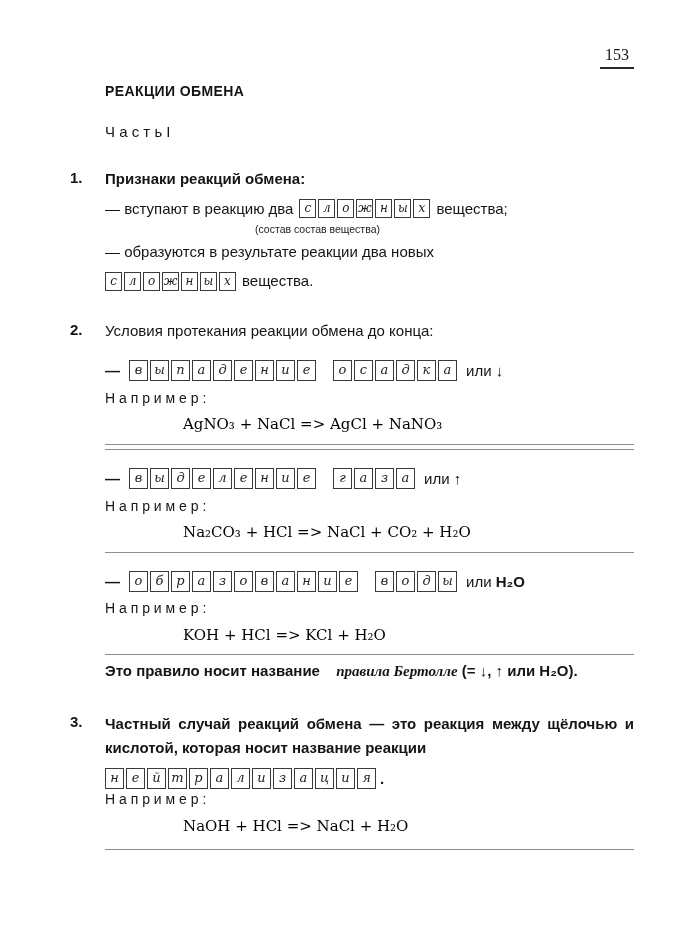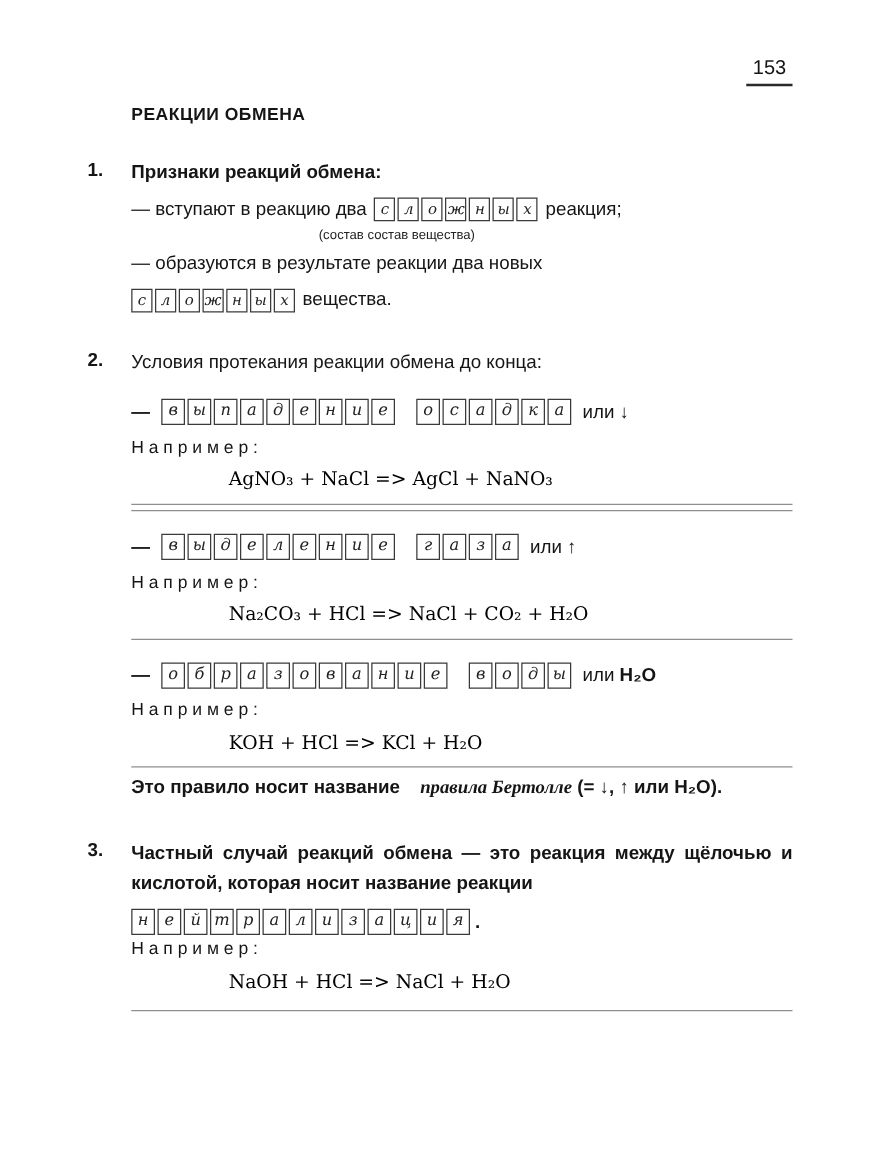--- a/index.html
+++ b/index.html
@@ -2,21 +2,21 @@
 <html><head>
 <meta charset="utf-8">
 <style>
   html,body{margin:0;padding:0;background:#d9d9d9;}
   .page{
     width:700px;height:936px;background:#ffffff;margin:0 auto;
     box-sizing:border-box;padding:46px 66px 0 70px;
     font-family:"Liberation Sans",sans-serif;color:#151515;position:relative;overflow:hidden;
   }
   .pagenum-row{text-align:right;margin-bottom:10px;}
-  .pagenum{display:inline-block;font-size:16px;padding:0 5px 3px 5px;border-bottom:2px solid #2a2a2a;}
+  .pagenum{display:inline-block;font-size:16px;padding:0 5px 3px 5px;border-bottom:2px solid #2a2a2a;font-family:Liberation Serif, serif;}
   h1{font-size:14px;font-weight:bold;letter-spacing:0.4px;margin:14px 0 0 35px;}
   .part{margin:24px 0 0 35px;font-size:15px;}
   .item{display:flex;margin-top:28px;}
   .item-num{width:35px;flex:none;font-weight:bold;font-size:15px;padding-top:1px;}
   .item-body{flex:1;font-size:15px;line-height:1.45;}
   .item-body p{margin:0;}
   .bold{font-weight:bold;}
   .inline-row{margin-top:8px;display:flex;align-items:center;flex-wrap:wrap;gap:6px;}
   .boxes{display:inline-flex;gap:2px;vertical-align:middle;}
   .box{
@@ -50,37 +50,38 @@
 </head>
 <body>
 
 <div class="page">
 
   <div class="pagenum-row">
     <span class="pagenum">153</span>
   </div>
 
   <h1>РЕАКЦИИ ОБМЕНА</h1>
+  <div class="part">Ч а с т ь  I</div>
 
   <div class="item">
     <div class="item-num">1.</div>
     <div class="item-body">
       <p class="bold">Признаки реакций обмена:</p>
       <div class="inline-row">
         <span>— вступают в реакцию два</span>
         <span class="boxes">
             <span class="box small">с</span>
             <span class="box small">л</span>
             <span class="box small">о</span>
             <span class="box small">ж</span>
             <span class="box small">н</span>
             <span class="box small">ы</span>
             <span class="box small">х</span>
           </span>
-        <span>реакция;</span>
+        <span>вещества;</span>
       </div>
       <div class="caption">(состав состав вещества)</div>
       <p class="line2">— образуются в результате реакции два новых</p>
       <div class="inline-row">
         <span class="boxes">
             <span class="box small">с</span>
             <span class="box small">л</span>
             <span class="box small">о</span>
             <span class="box small">ж</span>
             <span class="box small">н</span>

